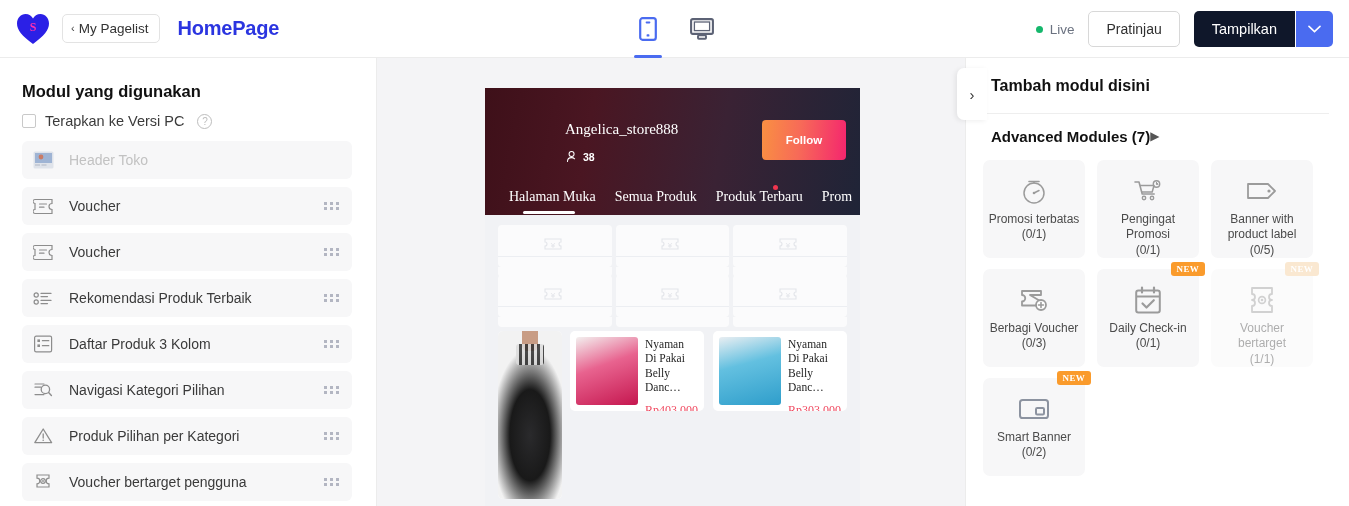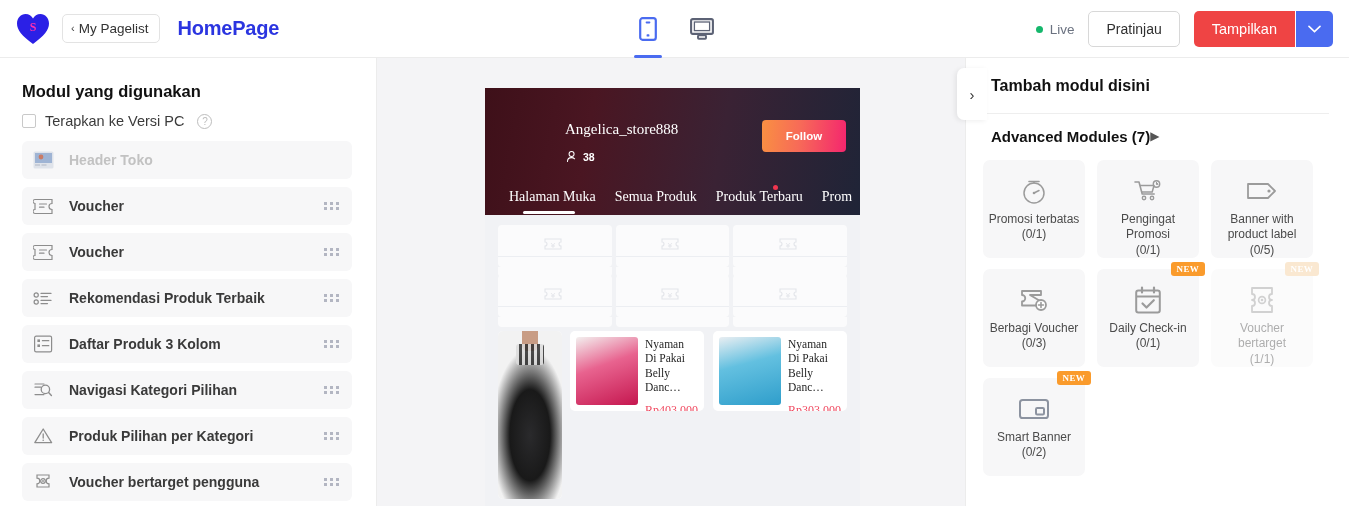--- a/index.html
+++ b/index.html
@@ -53,21 +53,21 @@
     display: flex; align-items: center; gap: 14px;
   }
   .live-chip { display: flex; align-items: center; gap: 7px; font-size: 13.5px; color: #6b7280; }
   .live-dot { width: 7px; height: 7px; border-radius: 50%; background: #15b76c; }
   .btn-outline {
     border: 1px solid #d8d8d8; border-radius: 5px; background: #fff;
     padding: 9px 17px; font-size: 14px; color: #303030; cursor: pointer;
   }
   .btn-split { display: flex; border-radius: 5px; overflow: hidden; cursor: pointer; }
   .btn-split .main {
-    background: #ef4444; color: #fff; padding: 10px 18px;
+    background: #0f172a; color: #fff; padding: 10px 18px;
     font-size: 14.5px; border: none; cursor: pointer;
   }
   .btn-split .sep { width: 1px; background: rgba(255,255,255,.35); }
   .btn-split .caret {
     background: #4a6bf0; color: #fff; padding: 10px 12px;
     display: flex; align-items: center; border: none; cursor: pointer;
   }
 
   
   .left-panel {
@@ -96,21 +96,21 @@
   }
   .module-list { margin-top: 12px; padding: 0 24px 0 22px; }
   .mod-row {
     display: flex; align-items: center;
     height: 38px; margin-bottom: 8px;
     background: #f7f7f8; border-radius: 6px;
     padding: 0 12px 0 11px; cursor: pointer;
   }
   .mod-row.disabled { cursor: default; }
   .mod-ico { width: 26px; height: 22px; display: flex; align-items: center; justify-content: flex-start; flex-shrink: 0; }
-  .mod-label { font-size: 14px; color: #3a3a3a; margin-left: 10px; flex: 1; white-space: nowrap; font-weight: bold; }
+  .mod-label { font-size: 14px; color: #3a3a3a; margin-left: 10px; flex: 1; white-space: nowrap; }
   .mod-row.disabled .mod-label { color: #c2c2c2; }
   .drag-dots { display: grid; grid-template-columns: repeat(3, 4px); grid-gap: 2px; cursor: grab; }
   .drag-dots i { width: 2.6px; height: 2.6px; background: #b3b6c2; display: block; }
   .drag-dots i:nth-child(n+4) { background: #b3b6c2; }
 
   
   .canvas {
     position: absolute; left: 377px; top: 58px;
     width: 608px; height: 448px;
     background: #f4f4f6;
@@ -149,21 +149,21 @@
   .av-dot2 { position: absolute; left: 18px; top: 15px; width: 5px; height: 5px; border-radius: 50%; background: #9fb0e8; }
   .store-name {
     position: absolute; left: 80px; top: 33px;
     font-family: "Liberation Serif", serif;
     font-size: 15px; color: #fff;
   }
   .followers { position: absolute; left: 81px; top: 62px; display: flex; align-items: center; gap: 4px; }
   .follower-count { font-size: 10.5px; color: #fff; font-weight: bold; }
   .follow-btn {
     position: absolute; right: 14px; top: 32px;
-    width: 84px; height: 32px; border-radius: 4px;
+    width: 84px; height: 40px; border-radius: 4px;
     background: linear-gradient(95deg, #f99042 0%, #f76a58 45%, #f4266e 100%);
     color: #fff; font-size: 11.5px; font-weight: bold;
     display: flex; align-items: center; justify-content: center;
     cursor: pointer;
   }
   .store-nav {
     position: absolute; left: 0; bottom: 0;
     width: 375px; height: 36px;
     display: flex; align-items: center; gap: 19px;
     padding-left: 24px; overflow: hidden;

